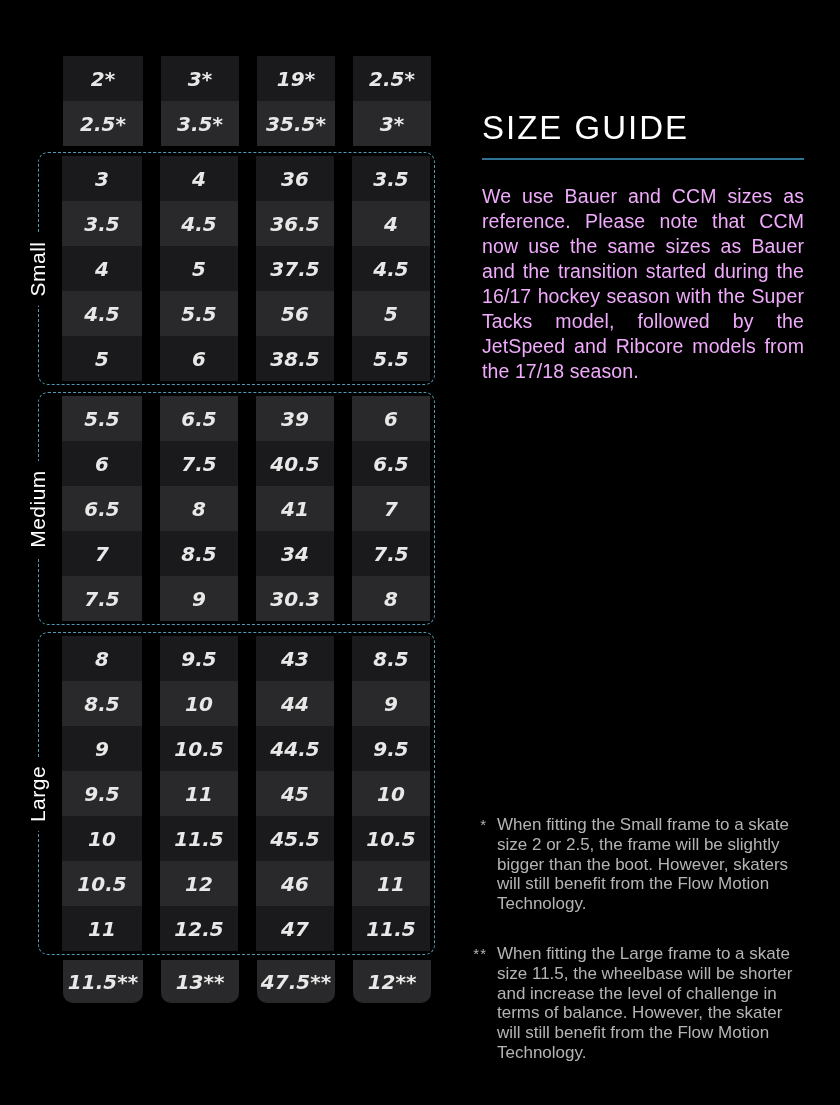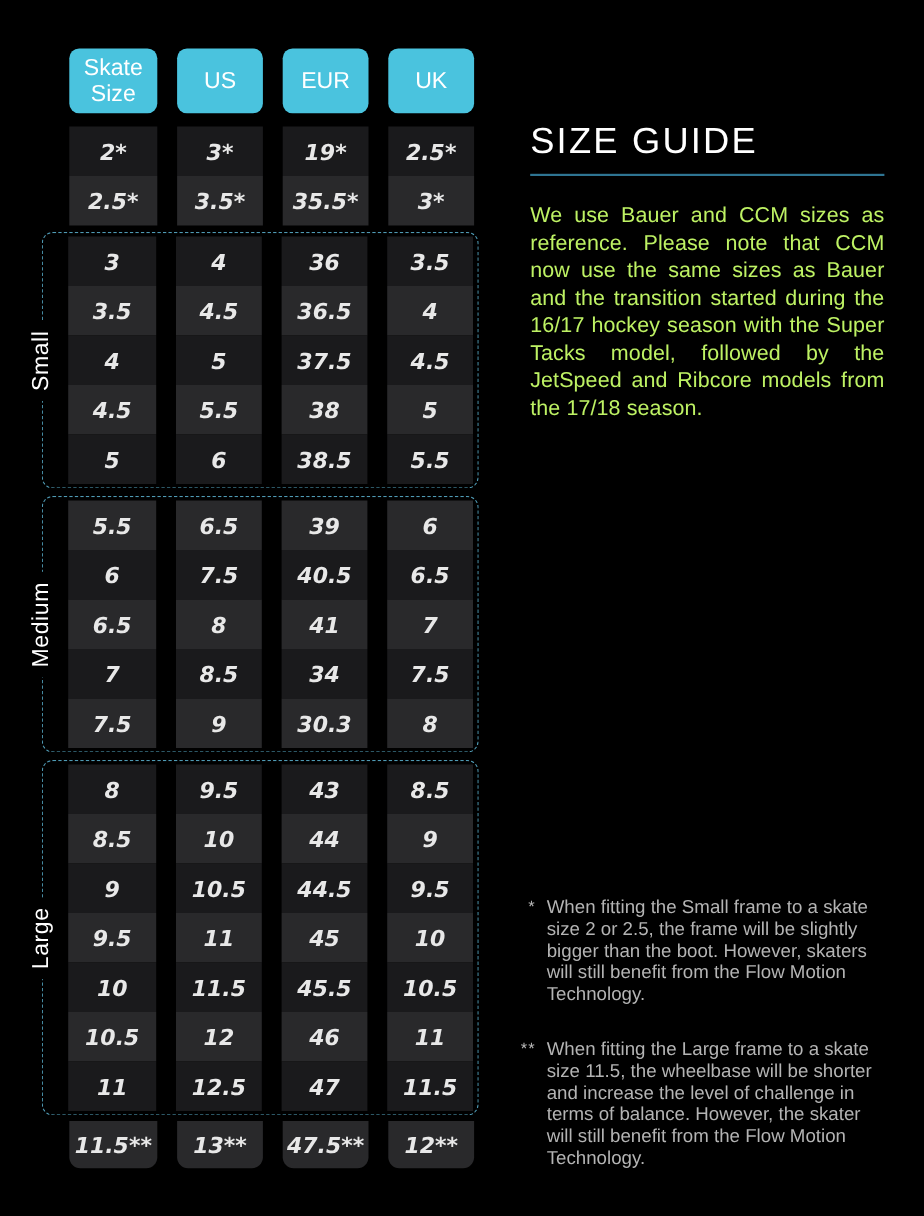--- a/index.html
+++ b/index.html
@@ -51,47 +51,39 @@
   }
 
   
   .side-panel{position:absolute;left:482px;top:110px;width:322px;}
   .guide-title{
     margin:0;color:#fff;text-align:left;
     font-size:33px;line-height:36px;font-weight:200;letter-spacing:2px;
   }
   .title-underline{border:none;border-top:2px solid #2e7492;margin:12px 0 0 0;}
   .intro{
-    margin:24px 0 0 0;color:#bef264;
+    margin:24px 0 0 0;color:#f0abfc;
     font-size:19.5px;line-height:25px;text-align:justify;letter-spacing:0.1px;
   }
 
   
   .footnotes{position:absolute;left:465px;top:815px;width:341px;}
   .footnote{display:flex;margin-bottom:30px;}
   .fn-marker{
     flex:0 0 32px;text-align:right;padding-right:10px;box-sizing:border-box;
     color:#b4b4b4;font-size:15px;letter-spacing:1px;line-height:20px;
   }
   .fn-text{flex:1;color:#b4b4b4;font-size:17px;line-height:19.8px;text-align:left;}
 </style>
 </head>
 <body>
 
 <div class="canvas">
 
   <div class="table-area">
-    <div class="header-row" id="header-row">
-        <div class="hrow" style="position: absolute;">
-          <div class="hcell c0">Skate Size</div>
-          <div class="hcell c1">US</div>
-          <div class="hcell c2">EUR</div>
-          <div class="hcell c3">UK</div>
-        </div>
-      </div>
     <div class="rows-block" id="pre-rows">
         <div class="row dark">
           <div class="cell c0">2*</div>
           <div class="cell c1">3*</div>
           <div class="cell c2">19*</div>
           <div class="cell c3">2.5*</div>
         </div>
         <div class="row light">
           <div class="cell c0">2.5*</div>
           <div class="cell c1">3.5*</div>
@@ -116,21 +108,21 @@
           </div>
           <div class="row dark">
             <div class="cell c0">4</div>
             <div class="cell c1">5</div>
             <div class="cell c2">37.5</div>
             <div class="cell c3">4.5</div>
           </div>
           <div class="row light">
             <div class="cell c0">4.5</div>
             <div class="cell c1">5.5</div>
-            <div class="cell c2">38</div>
+            <div class="cell c2">56</div>
             <div class="cell c3">5</div>
           </div>
           <div class="row dark">
             <div class="cell c0">5</div>
             <div class="cell c1">6</div>
             <div class="cell c2">38.5</div>
             <div class="cell c3">5.5</div>
           </div>
         </div>
         <div class="group-box">

